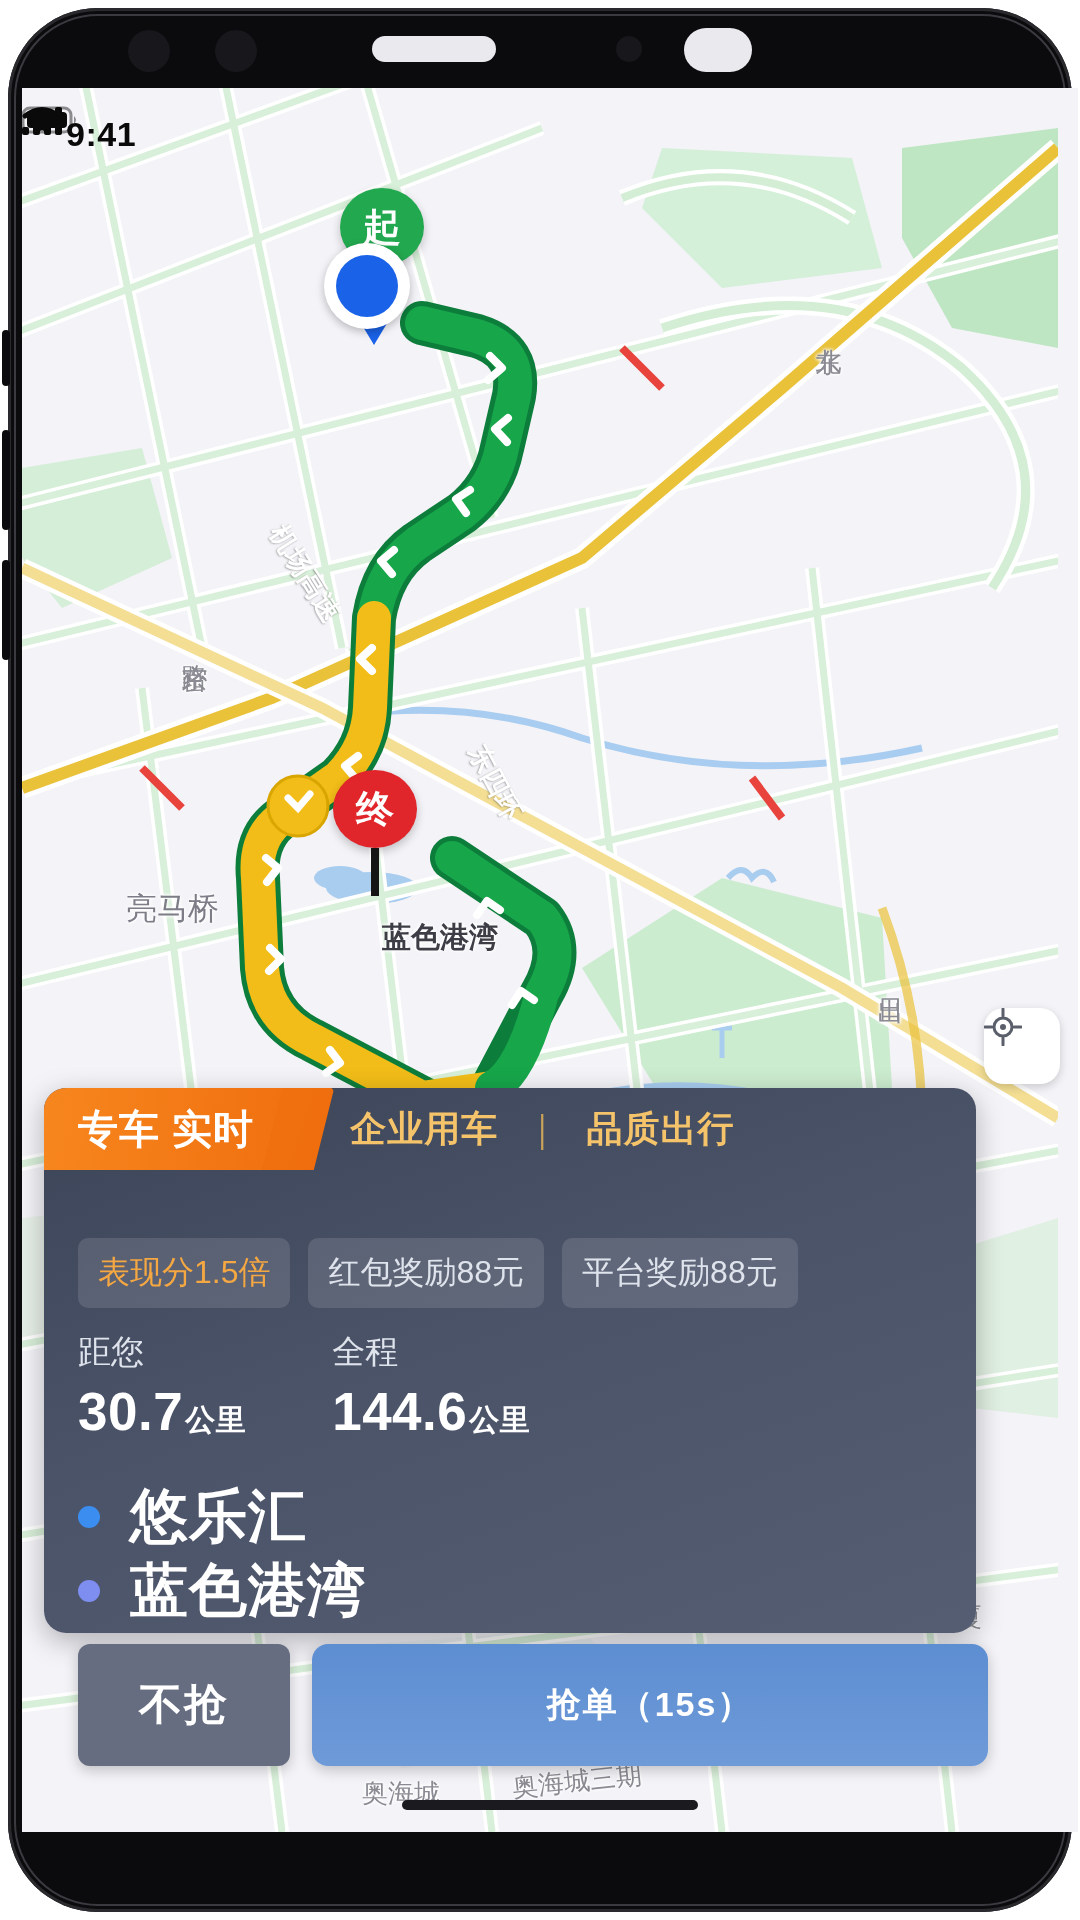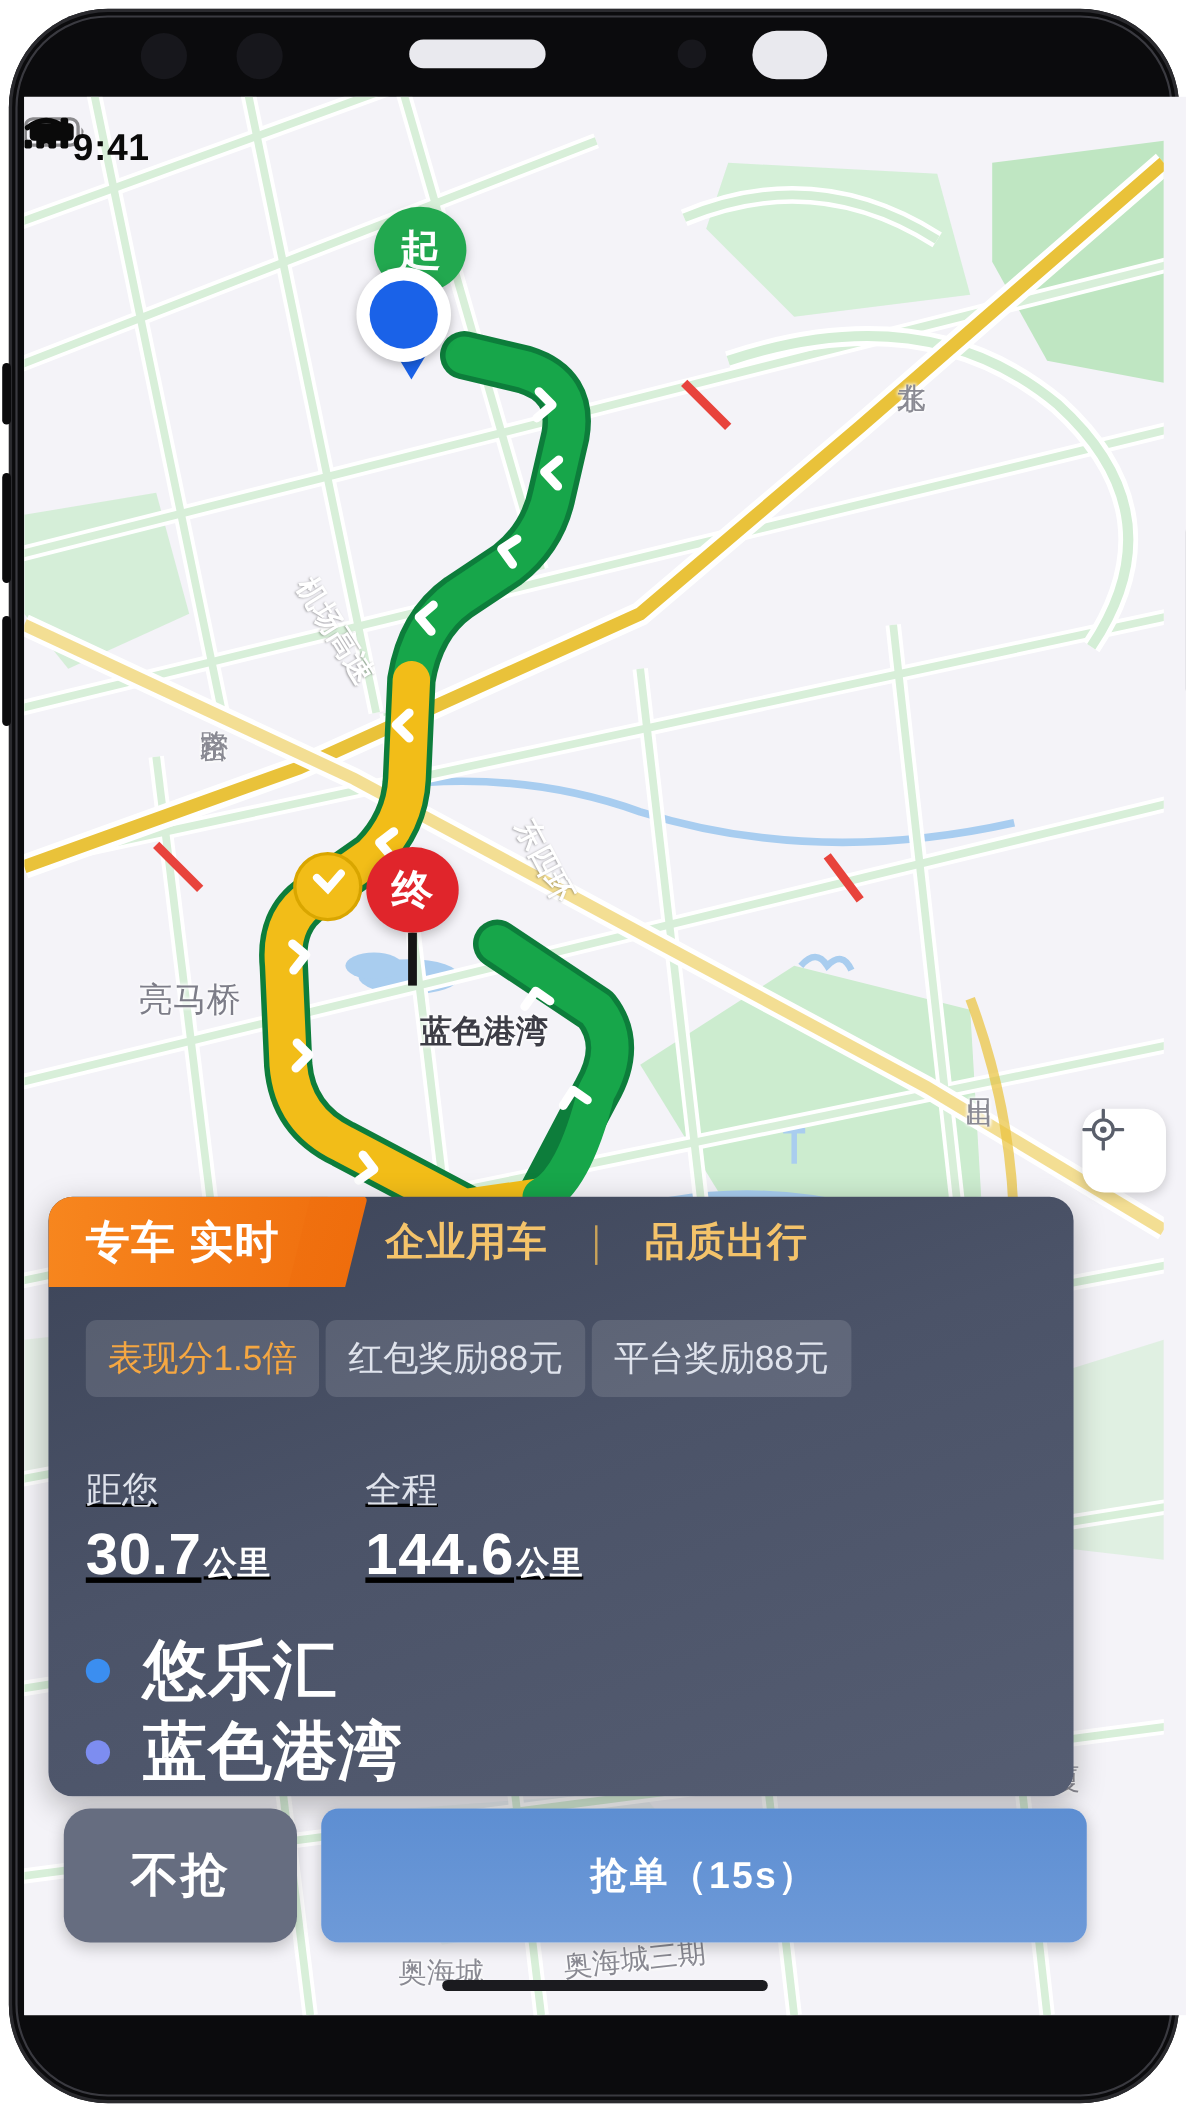--- a/index.html
+++ b/index.html
@@ -110,49 +110,50 @@
     background:linear-gradient(95deg,#f0700f,#ef6d0c);
     transform:skewX(-14deg); border-top-right-radius:4px;
   }
   .tab-sub{
     display:flex; align-items:center; gap:12px; padding-left:52px;
     color:#f4c36a; font-size:36px; font-weight:700; letter-spacing:1px;
   }
   .tab-sep{ color:#c9a35a; margin:0 14px; font-weight:400; }
 
   .card-body{ padding:30px 34px 0 34px; }
-  .badges{ display:flex; gap:6px; }
+  .badges{ display:flex; gap:18px;margin-top:38px; }
   .badge{
     background:rgba(255,255,255,.12); border-radius:10px;
     padding:13px 20px; font-size:32px; color:#dfe3ec; white-space:nowrap;
   }
   .badge.hl{ color:#f5a742; }
 
-  .metrics{ display:flex; margin-top:62px;text-decoration:underline; }
+  .metrics{ display:flex; margin-top:22px; }
   .metric{ margin-right:86px; }
   .metric-label{ font-size:33px; color:#dfe3ec; font-weight:500; }
   .metric-value{ margin-top:6px; color:#ffffff; font-weight:700;
                  font-size:53px; letter-spacing:.5px; display:flex; align-items:baseline; }
   .metric-unit{ font-size:30px; font-weight:700; margin-left:2px; }
 
   .stops{ margin-top:38px; }
   .stop{ display:flex; align-items:center; height:74px; }
   .stop-dot{ width:22px; height:22px; border-radius:50%; margin-right:30px; flex:0 0 auto; }
   .stop-dot.from{ background:#3b8ef0; }
   .stop-dot.to{ background:#7d8df0; }
   .stop-name{ color:#ffffff; font-size:58px; font-weight:700; letter-spacing:1px; }
 
   
   .actions{ position:absolute; left:36px; top:1556px; width:930px; height:122px;
             display:flex; gap:22px; z-index:60; }
   .btn-decline{
-    width:212px; border-radius:24px; background:#666d80;
+    width:212px; border-radius:12px; background:#666d80;
     display:flex; align-items:center; justify-content:center;
     color:#fff; font-size:43px; font-weight:700; letter-spacing:2px;
     box-shadow:0 4px 14px rgba(0,0,0,.22);
+    margin-left:20px;
   }
   .btn-accept{
     flex:1; border-radius:16px;
     background:linear-gradient(180deg,#5d8ed2 0%,#6e9ad8 100%);
     display:flex; align-items:center; justify-content:center;
     color:#fff; font-size:34px; font-weight:700; letter-spacing:2px;
     box-shadow:0 4px 14px rgba(0,0,0,.22);
   }
 
   

